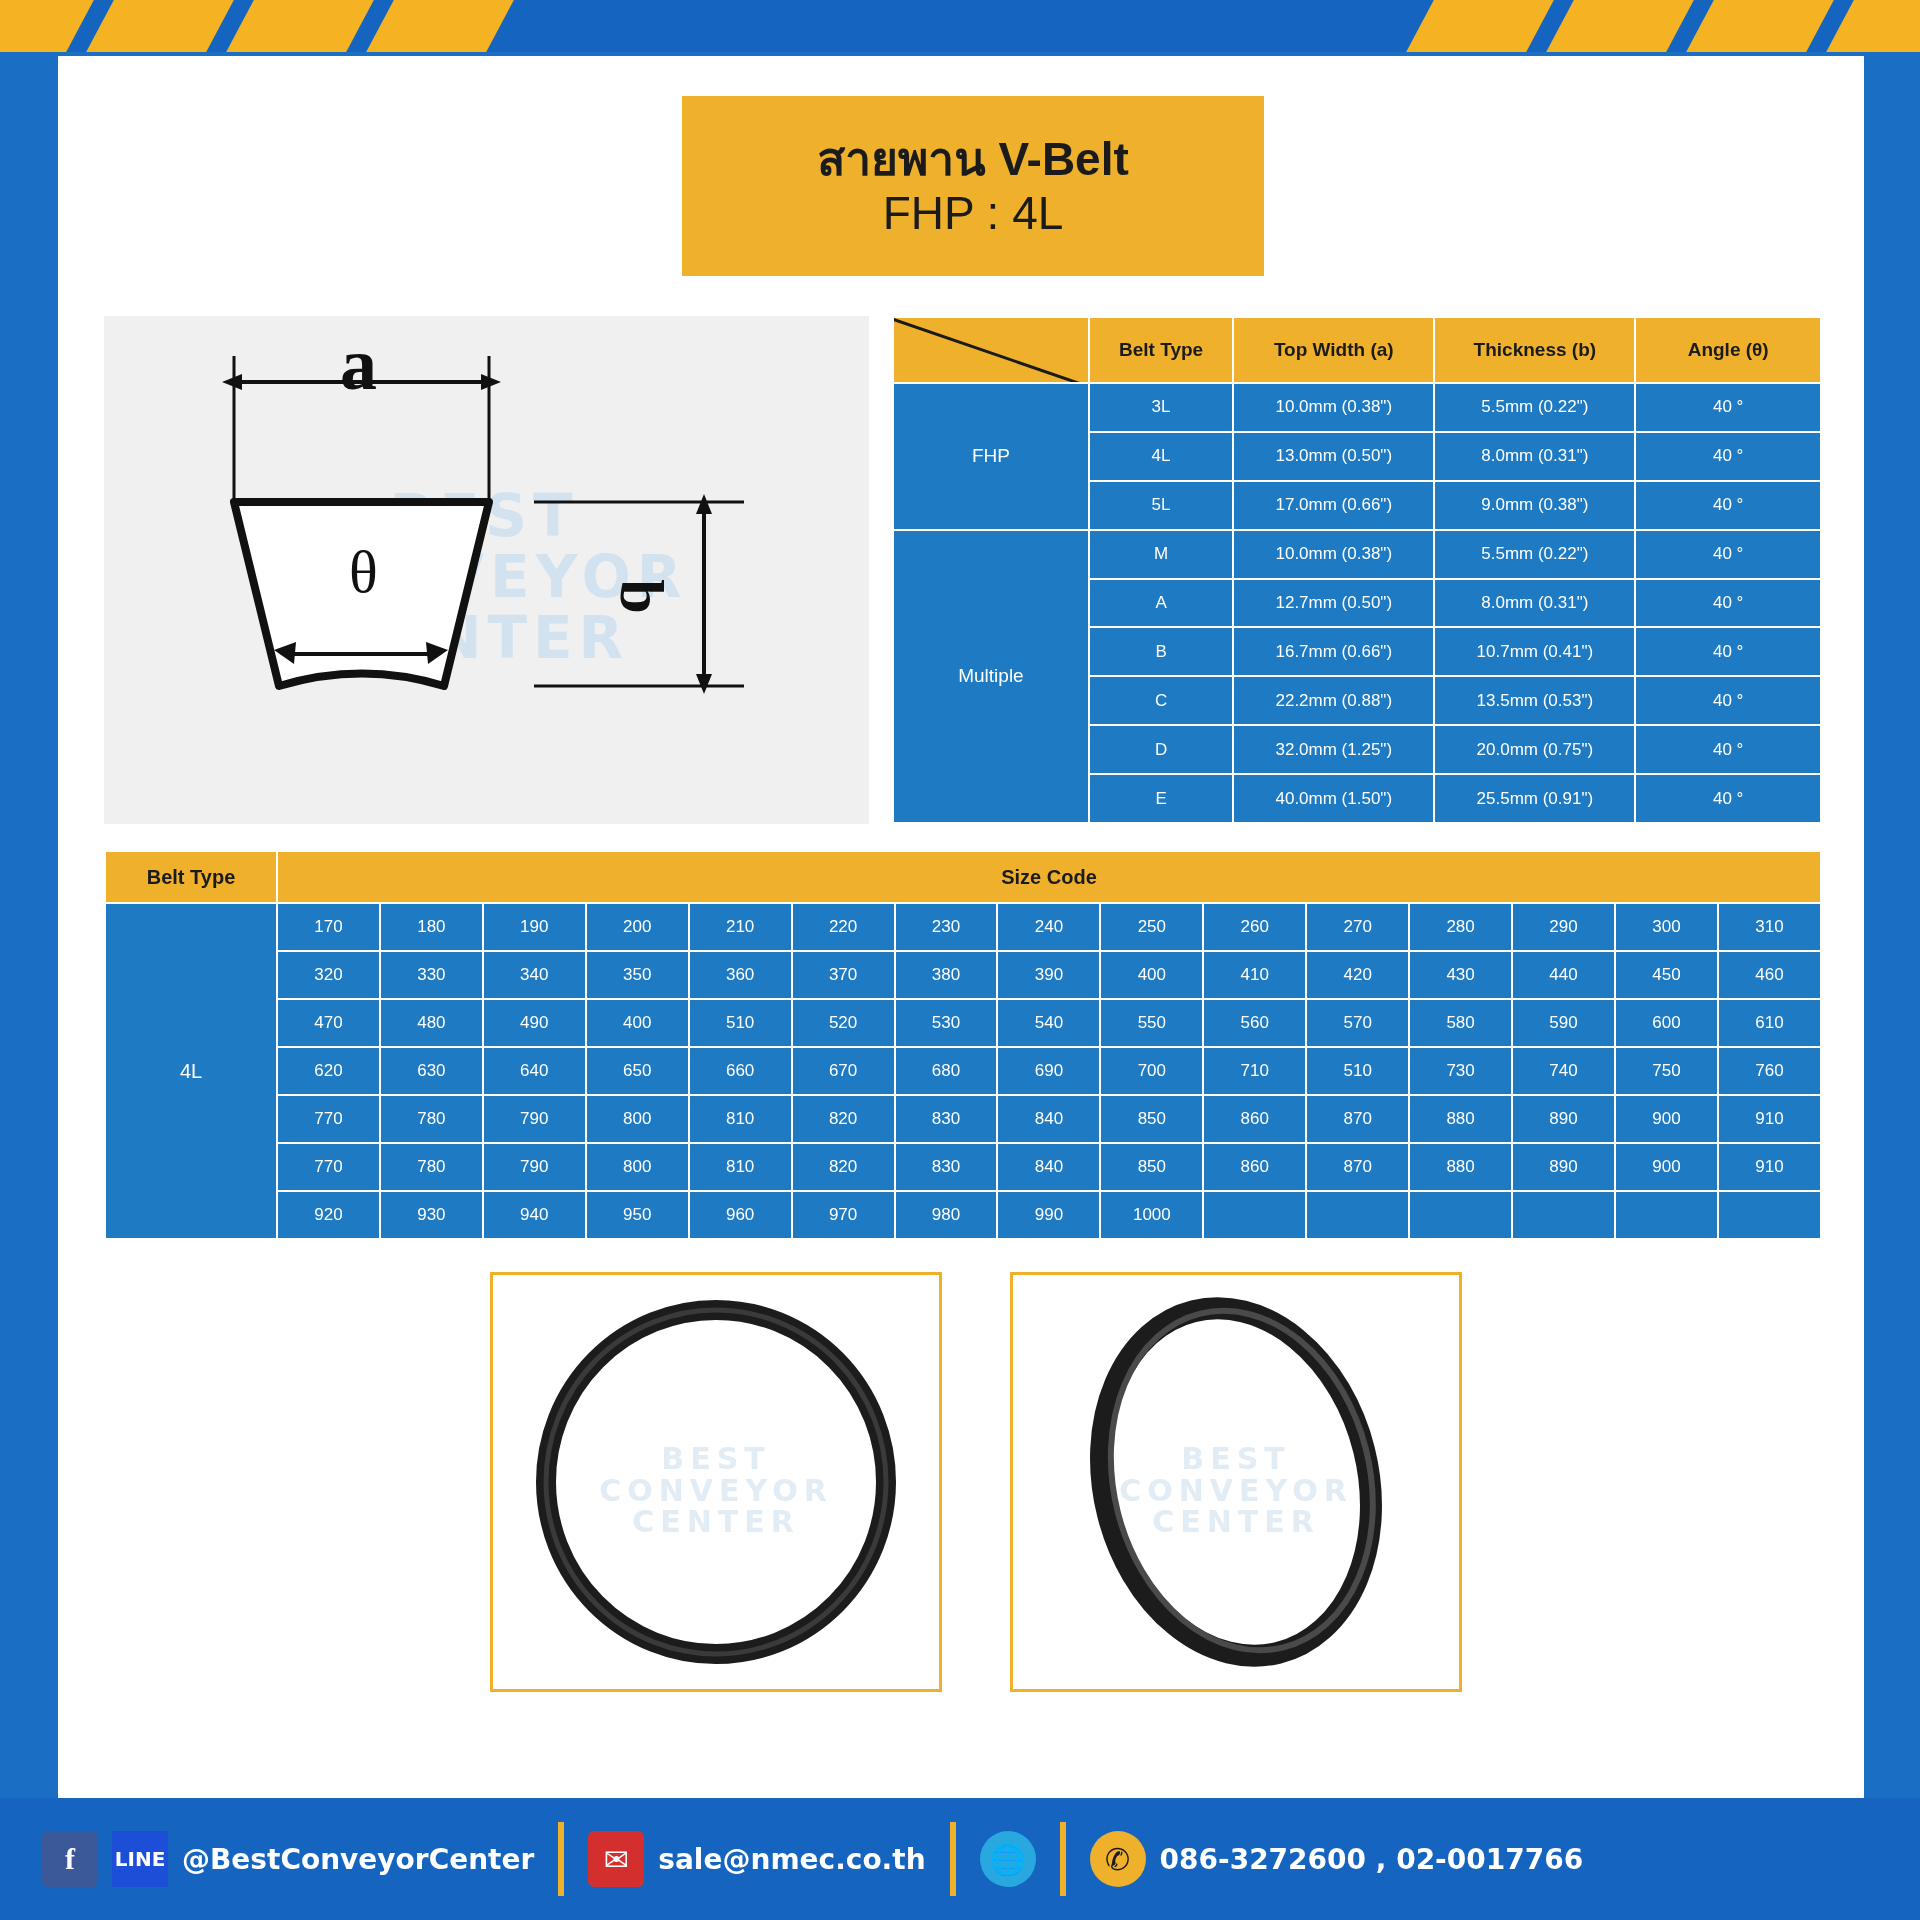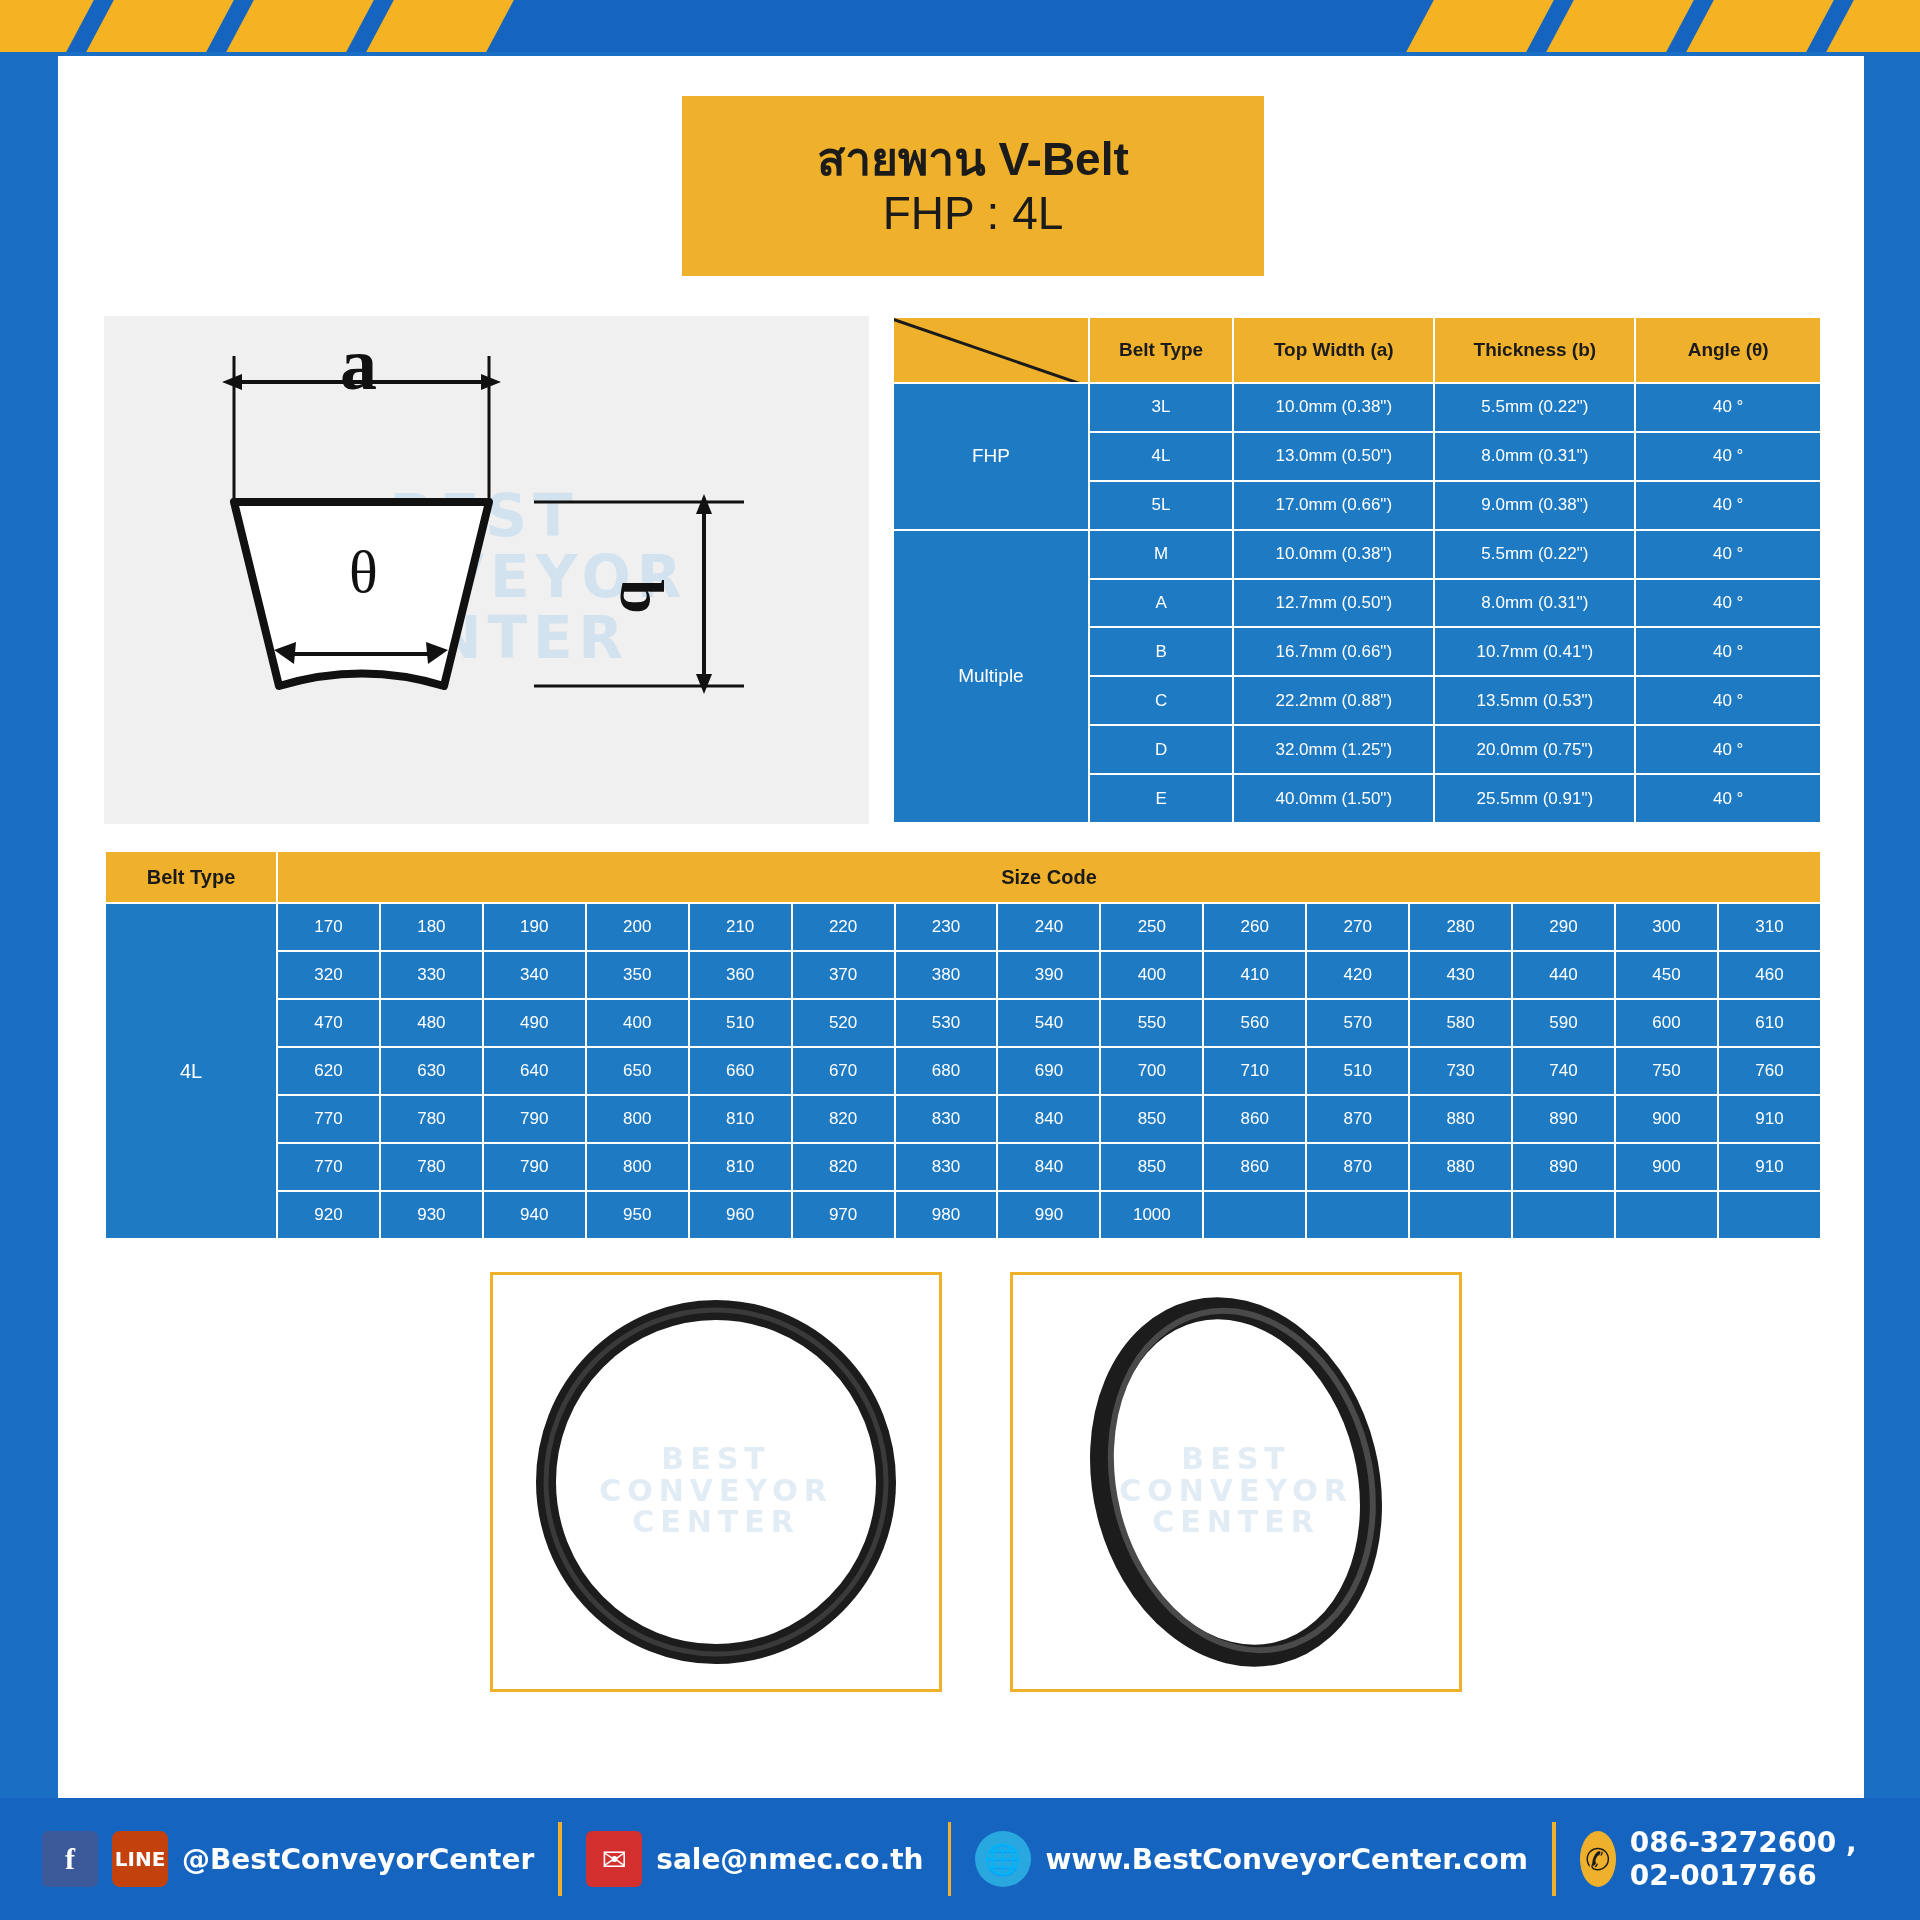--- a/index.html
+++ b/index.html
@@ -154,21 +154,21 @@
   }
   .f-sep {
     width: 6px; height: 74px; background: #efb02c; margin: 0 6px;
   }
   .ico {
     width: 56px; height: 56px; border-radius: 50%;
     display: flex; align-items: center; justify-content: center;
     font-size: 30px; color: #ffffff;
   }
   .ico.fb { background: #3b5998; border-radius: 6px; font-family: "Liberation Serif", serif; font-weight: bold; }
-  .ico.line { background: #c2410c; border-radius: 8px; font-size: 20px; font-weight: bold; }
+  .ico.line { background: #1d4ed8; border-radius: 0; font-size: 20px; font-weight: bold; }
   .ico.mail { background: #d32f2f; border-radius: 6px; }
   .ico.web { background: #29a8e0; }
   .ico.tel { background: #efb02c; color: #1b1b1b; }
 </style>
 </head>
 <body>
 
 <div class="corner-band">
   <div class="chev" style="left:-40px;"></div>
   <div class="chev" style="left:100px;"></div>
@@ -452,20 +452,19 @@
     <span>@BestConveyorCenter</span>
   </div>
   <div class="f-sep"></div>
   <div class="f-item">
     <span class="ico mail">✉</span>
     <span>sale@nmec.co.th</span>
   </div>
   <div class="f-sep"></div>
   <div class="f-item">
     <span class="ico web">🌐</span>
-    <span>www.BestConveyorCenter.com</span>
   </div>
   <div class="f-sep"></div>
   <div class="f-item">
     <span class="ico tel">✆</span>
     <span>086-3272600 , 02-0017766</span>
   </div>
 </div>
 
 </body></html>

